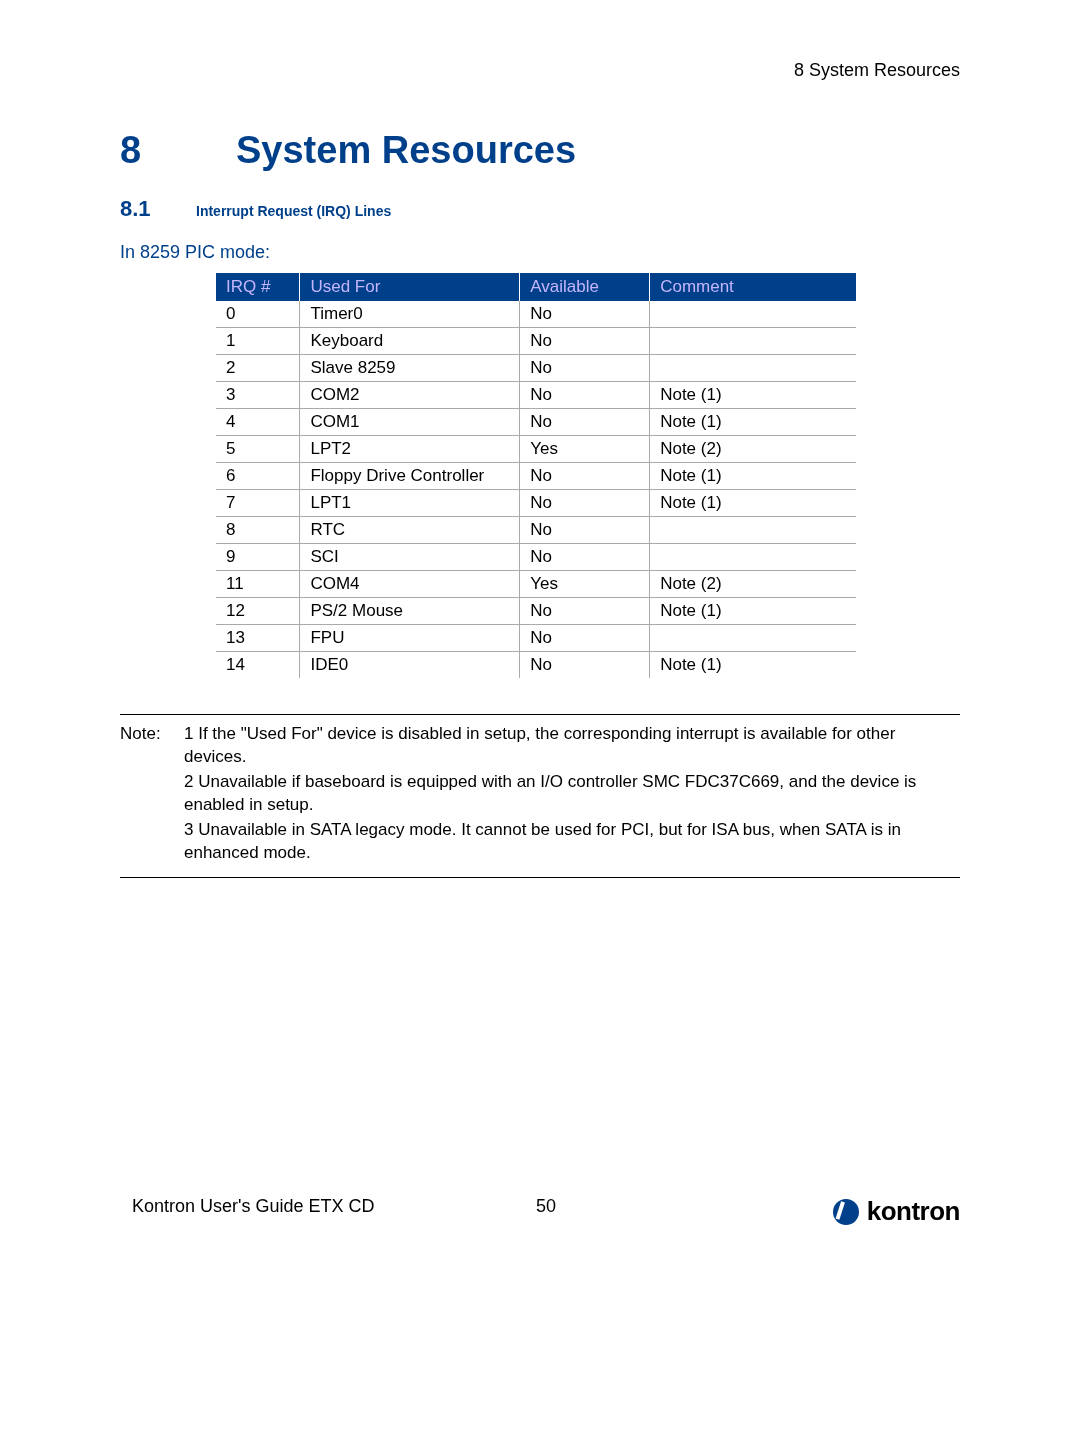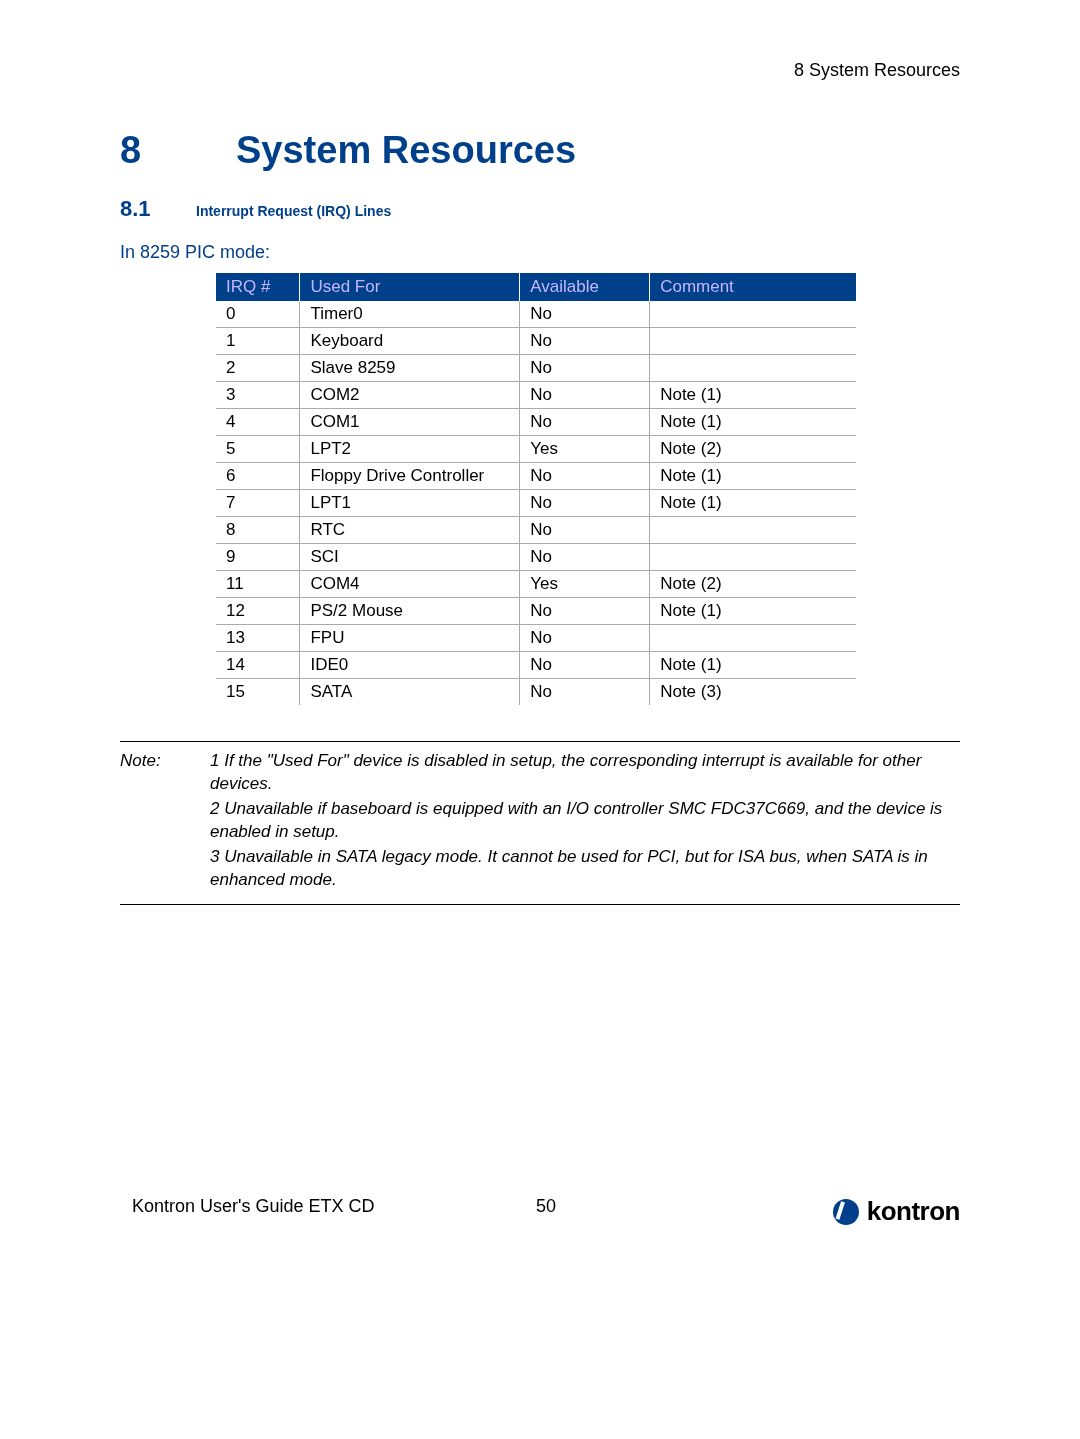--- a/index.html
+++ b/index.html
@@ -84,24 +84,22 @@
   table.irq col.c2 { width: 220px; }
   table.irq col.c3 { width: 130px; }
   table.irq col.c4 { width: 206px; }
 
   .note-block {
     border-top: 1px solid #000;
     border-bottom: 1px solid #000;
     padding: 8px 0 10px 0;
     margin: 0 0 12px 0;
     display: flex;
-    font-style: italic;
     font-size: 17px;
     line-height: 1.35;
-    gap: 26px;
   }
   .note-label {
     width: 64px;
     flex-shrink: 0;
   }
   .note-body { flex: 1; }
   .note-line { margin: 0 0 2px 0; }
 
   .footer {
     position: absolute;
@@ -257,26 +255,20 @@
             <td>FPU</td>
             <td>No</td>
             <td></td>
           </tr>
           <tr>
             <td>14</td>
             <td>IDE0</td>
             <td>No</td>
             <td>Note (1)</td>
           </tr>
-          <tr>
-            <td>15</td>
-            <td>SATA</td>
-            <td>No</td>
-            <td>Note (3)</td>
-          </tr>
         </tbody>
     </table>
   </div>
 
   <div class="note-block">
     <div class="note-label">Note:</div>
     <div class="note-body" id="note-body">
         <p class="note-line">1 If the "Used For" device is disabled in setup, the corresponding interrupt is available for other devices.</p>
         <p class="note-line"> 2 Unavailable if baseboard is equipped with an I/O controller SMC FDC37C669, and the device is enabled in setup.</p>
         <p class="note-line">3 Unavailable in SATA legacy mode. It cannot be used for PCI, but for ISA bus, when SATA is in enhanced mode.</p>

